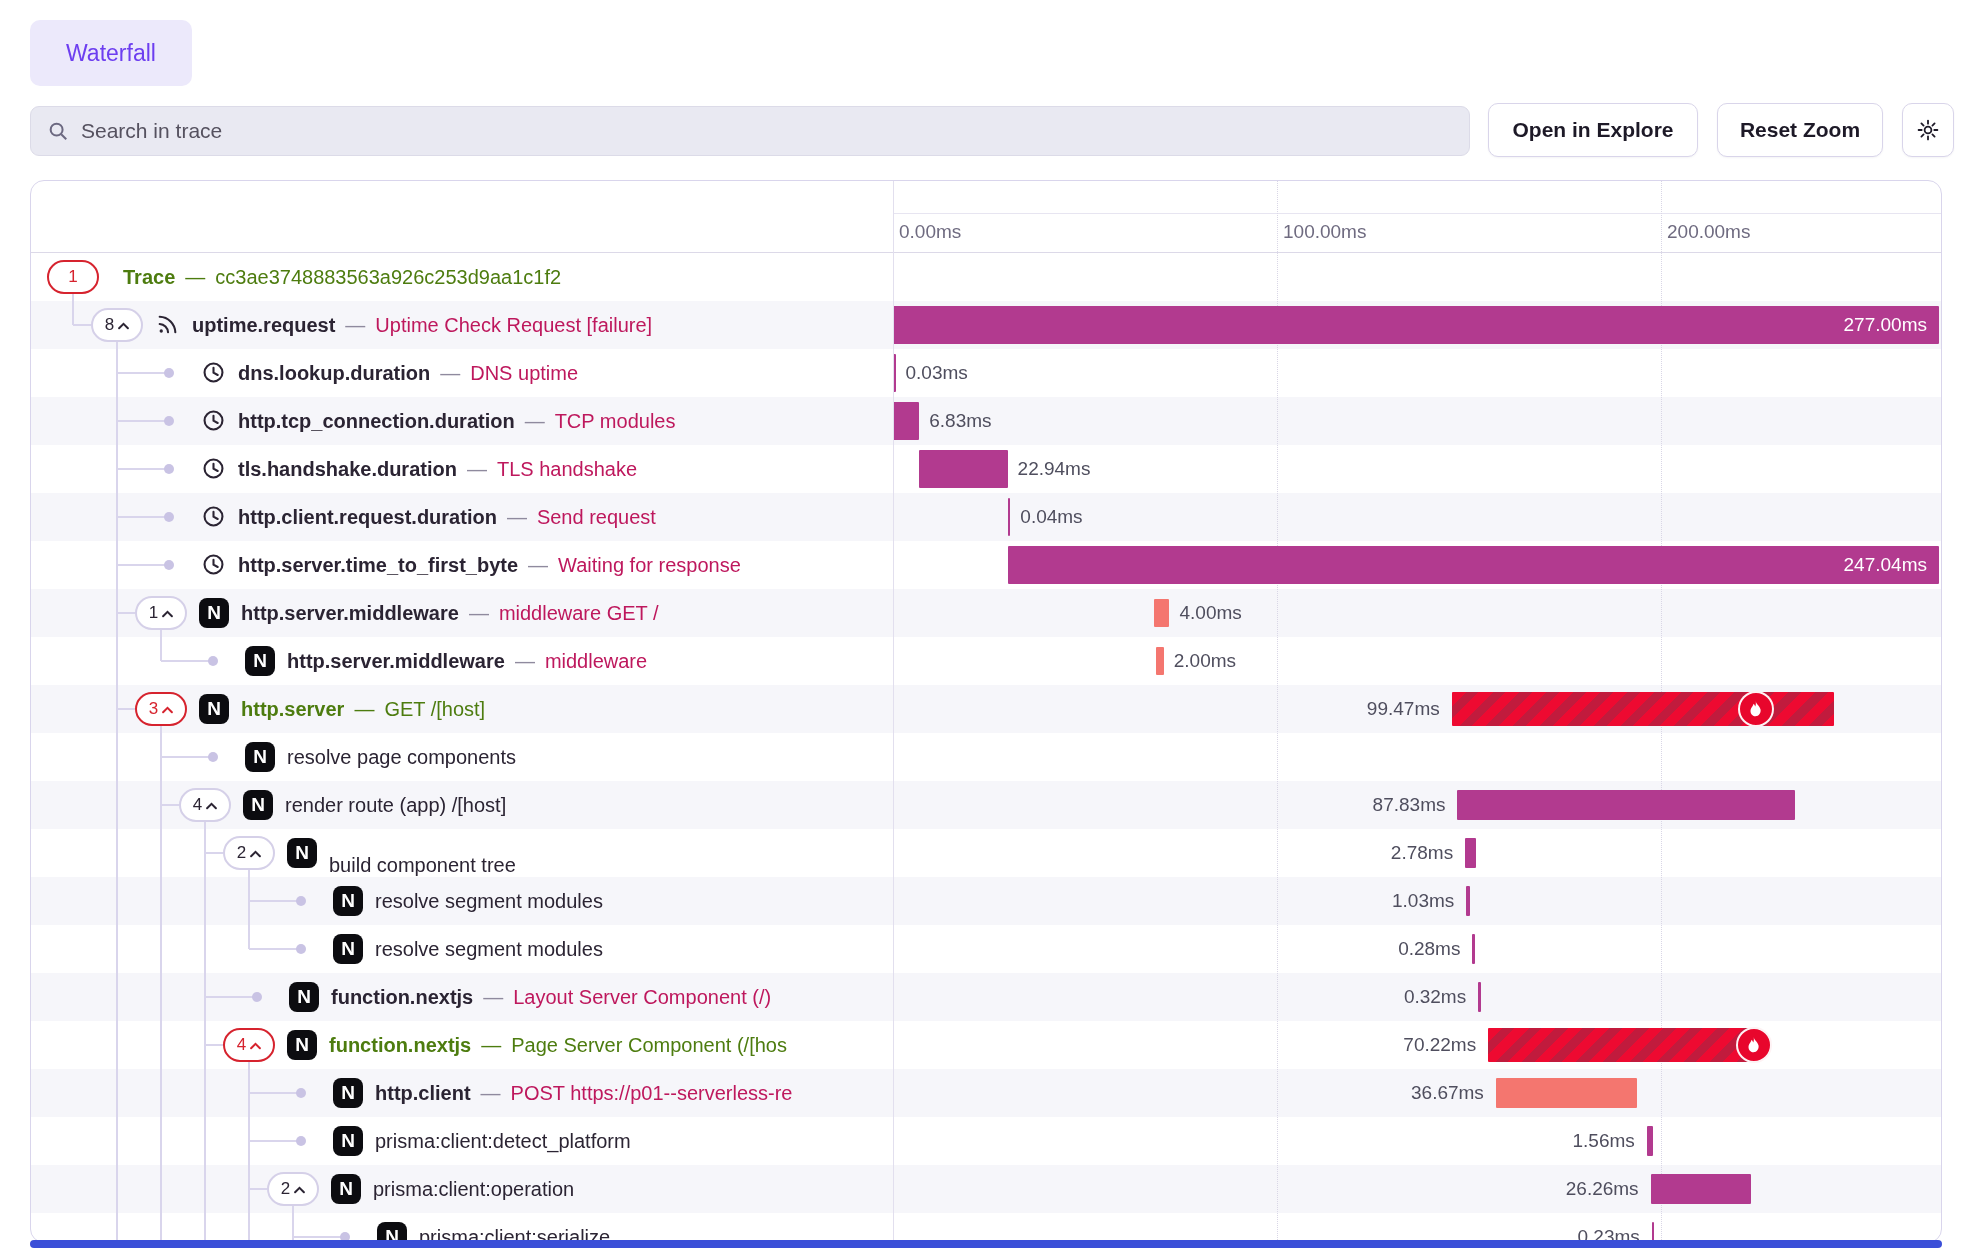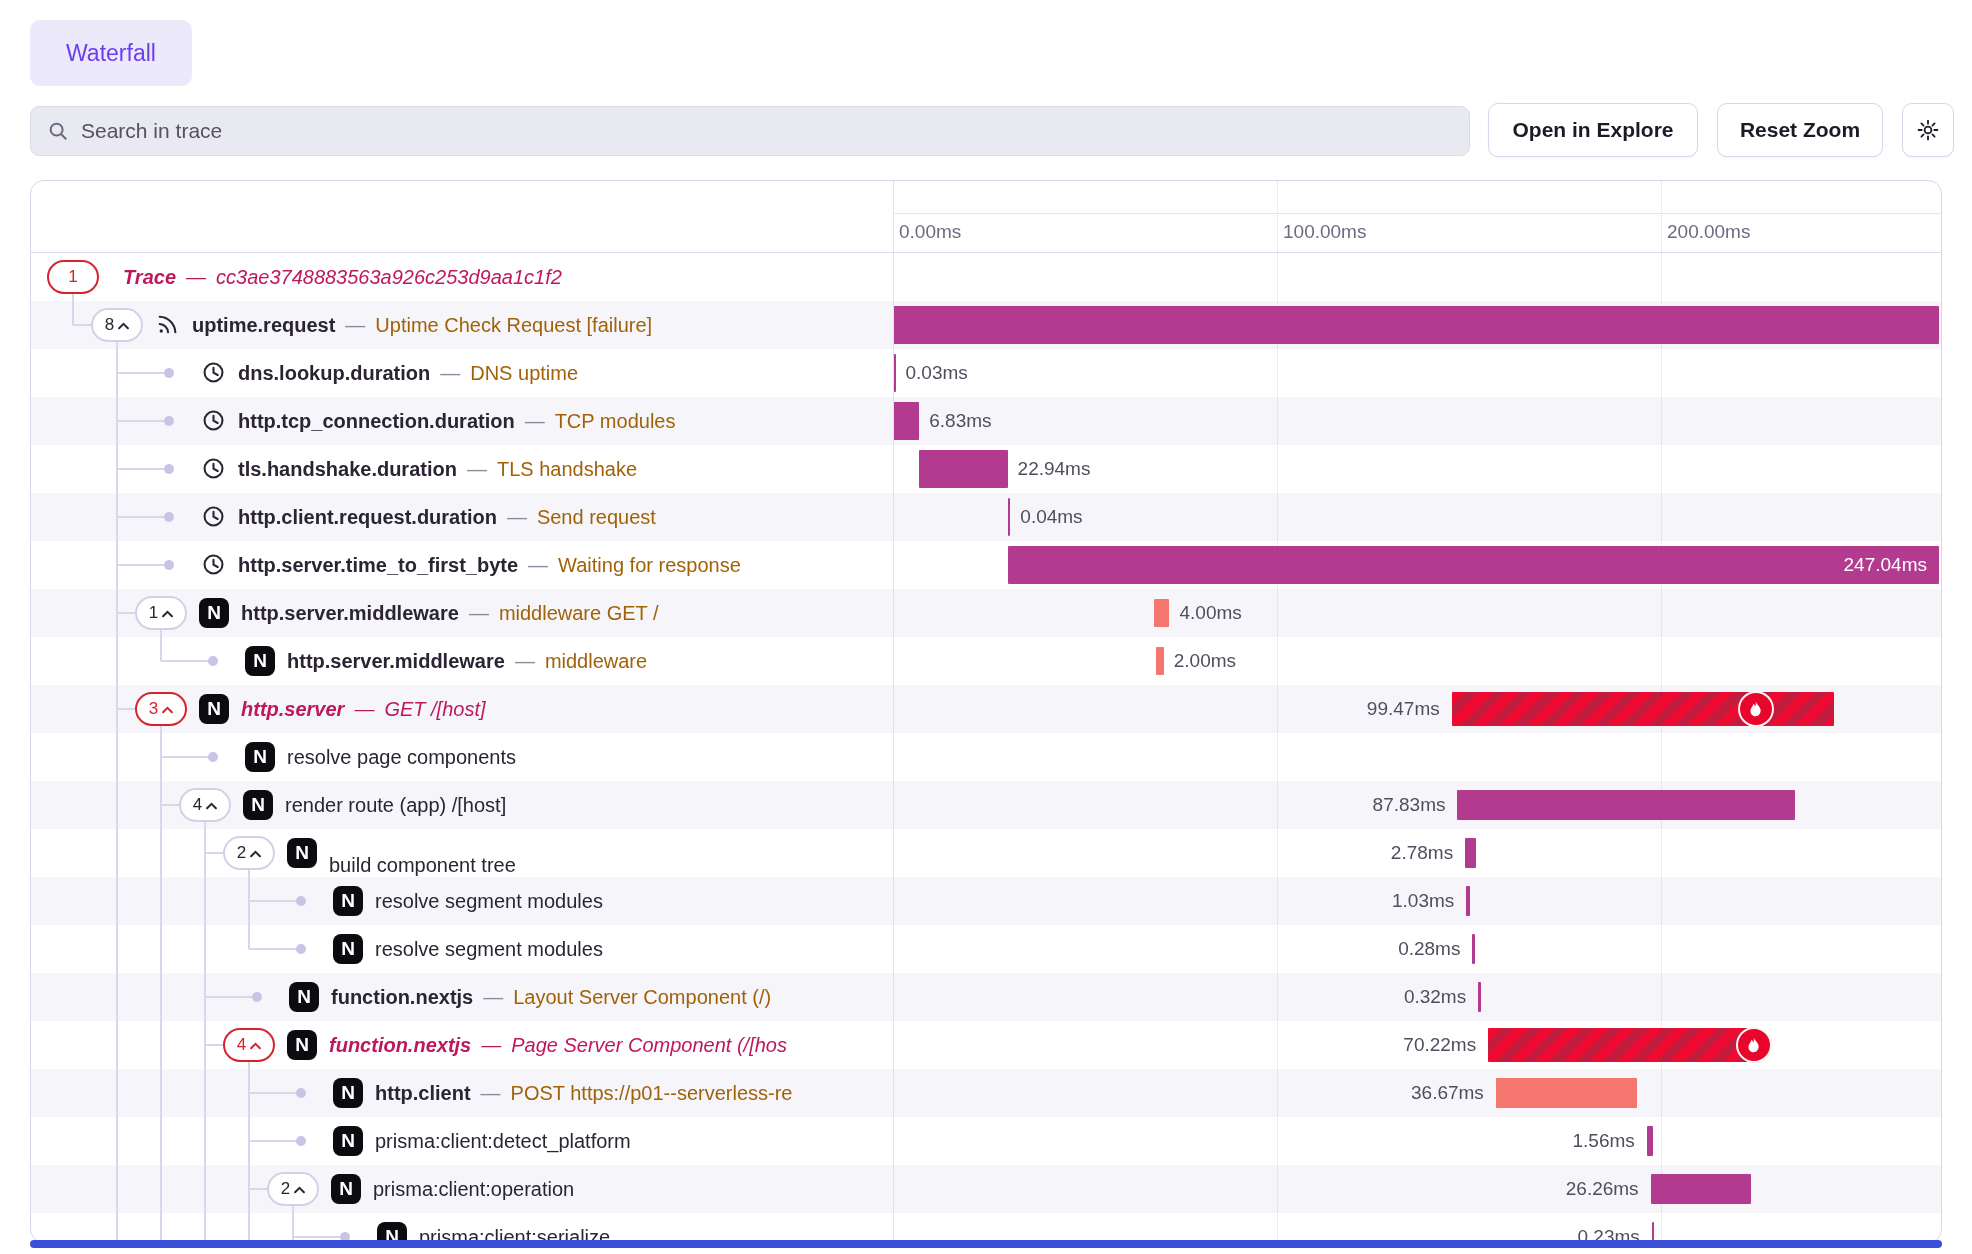--- a/index.html
+++ b/index.html
@@ -56,23 +56,23 @@
 
   .nicon { position:absolute; top:9px; width:30px; height:30px; background:#0c0c10;
            border-radius:8px; color:#fff; display:flex; align-items:center; justify-content:center;
            font-weight:700; font-size:19px; }
   .svgicon { position:absolute; top:11px; width:26px; height:26px; }
 
   .rowtext { position:absolute; top:0; height:48px; display:flex; align-items:center;
              white-space:nowrap; font-size:20px; color:#2b2433; }
   .rowtext .nm { font-weight:700; }
   .rowtext .sep { color:#8f8a9e; margin:0 10px; }
-  .rowtext .ds { color:#a16207; }
+  .rowtext .ds { color:#be185d; }
   .rowtext.plain .nm { font-weight:400; }
-  .rowtext.err .nm, .rowtext.err .ds, .rowtext.err .sep { color:#be185d;font-style:italic; }
+  .rowtext.err .nm, .rowtext.err .ds, .rowtext.err .sep { color:#4d7c0f; }
 
   
   .bar { position:absolute; border-radius:1px; z-index:2; }
   .bar-label { position:absolute; font-size:19px; color:#4f4e5e; white-space:nowrap; z-index:3; }
   .bar-label.inside { color:#fff; text-align:right; }
   .fire { position:absolute; width:36px; height:36px; border-radius:50%; z-index:4;
           display:flex; align-items:center; justify-content:center;
           border:2px solid rgba(255,255,255,.95); }
   .bottom-indicator { position:absolute; left:30px; top:1240px; width:1912px; height:8px;
           background:#3b4fd8; border-radius:4px; z-index:10; cursor:pointer; }
@@ -149,20 +149,21 @@
                 <path d="M4.5 4.5a15.5 15.5 0 0 1 15 15"></path>
               </svg></div>
             <div class="rowtext" style="left: 161px;">
               <span class="nm">uptime.request</span>
               <span class="sep">—</span>
               <span class="ds">Uptime Check Request [failure]</span>
             </div>
           </div>
           <div class="row-right">
             <div class="bar" style="left: 0px; width: 1046px; height: 38px; top: 5px; background: rgb(178, 58, 143);"></div>
+            <div class="bar-label inside" style="top: 13px; left: 0px; width: 1034px;">277.00ms</div>
           </div>
         </div>
         <div class="row">
           <div class="row-left">
             <div class="rail" style="left: 85px;"></div>
             <div class="elbow" style="left: 86px; width: 52px;"></div>
             <div class="dot" style="left: 133px;"></div>
             <div class="svgicon" style="left: 170px;"><svg width="25" height="25" viewBox="0 0 24 24" fill="none" stroke="#2b2433" stroke-width="2" stroke-linecap="round">
                 <circle cx="12" cy="12" r="8.6"></circle>
                 <path d="M12 7.4v4.8l4 2.2"></path>

